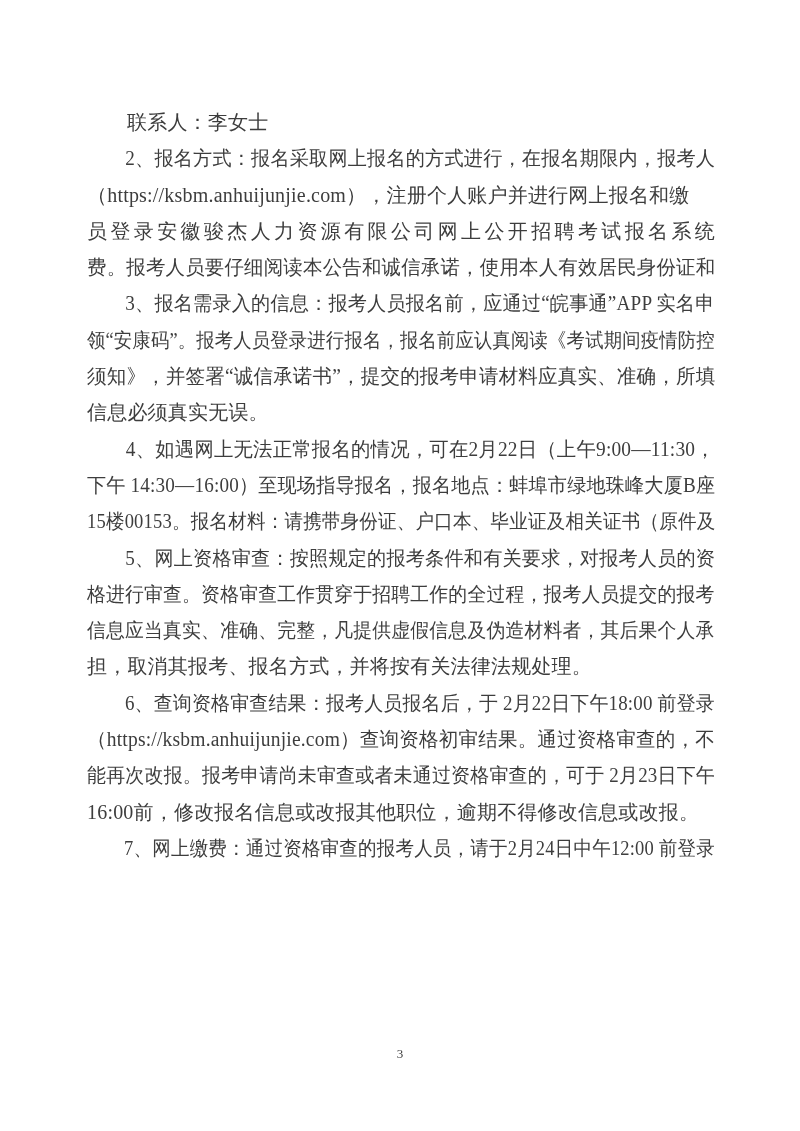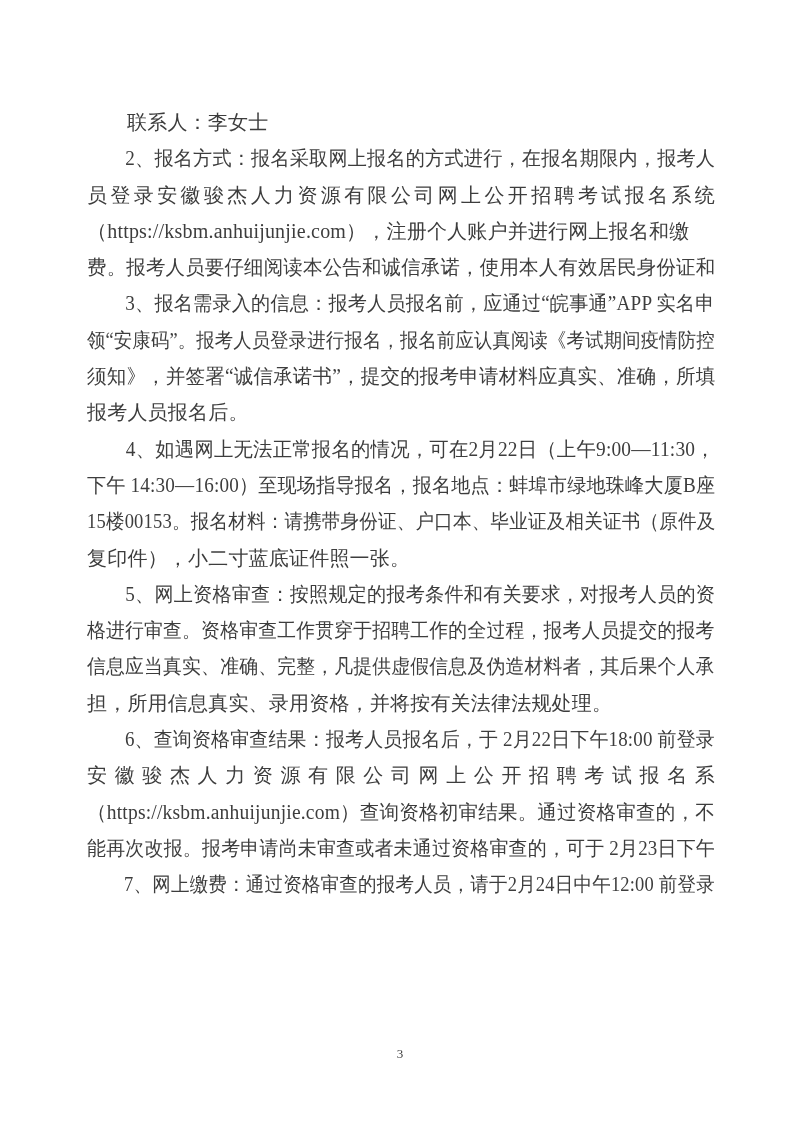--- a/index.html
+++ b/index.html
@@ -49,35 +49,34 @@
     color: #3d3d3d;
   }
 </style>
 </head>
 <body>
 
 <div class="page">
   <div class="content" id="doc-body">
       <div class="line indent">联系人：李女士</div>
       <div class="line indent" style="transform: scaleX(0.957317);">2、报名方式：报名采取网上报名的方式进行，在报名期限内，报考人</div>
+      <div class="line">（https://ksbm.anhuijunjie.com），注册个人账户并进行网上报名和缴</div>
       <div class="line spread">员登录安徽骏杰人力资源有限公司网上公开招聘考试报名系统</div>
-      <div class="line">（https://ksbm.anhuijunjie.com），注册个人账户并进行网上报名和缴</div>
       <div class="line" style="transform: scaleX(0.972136);">费。报考人员要仔细阅读本公告和诚信承诺，使用本人有效居民身份证和</div>
       <div class="line indent" style="transform: scaleX(0.957317);">3、报名需录入的信息：报考人员报名前，应通过“皖事通”APP 实名申</div>
       <div class="line" style="transform: scaleX(0.916788);">领“安康码”。报考人员登录进行报名，报名前应认真阅读《考试期间疫情防控</div>
       <div class="line" style="transform: scaleX(0.975155);">须知》，并签署“诚信承诺书”，提交的报考申请材料应真实、准确，所填</div>
-      <div class="line">报考人员报名后。</div>
+      <div class="line">信息必须真实无误。</div>
       <div class="line indent" style="transform: scaleX(0.969136);">4、如遇网上无法正常报名的情况，可在2月22日（上午9:00—11:30，</div>
       <div class="line" style="transform: scaleX(0.95586);">下午 14:30—16:00）至现场指导报名，报名地点：蚌埠市绿地珠峰大厦B座</div>
       <div class="line" style="transform: scaleX(0.927622);">15楼00153。报名材料：请携带身份证、户口本、毕业证及相关证书（原件及</div>
-      <div class="line">复印件），小二寸蓝底证件照一张。</div>
       <div class="line indent" style="transform: scaleX(0.957317);">5、网上资格审查：按照规定的报考条件和有关要求，对报考人员的资</div>
       <div class="line" style="transform: scaleX(0.941529);">格进行审查。资格审查工作贯穿于招聘工作的全过程，报考人员提交的报考</div>
       <div class="line" style="transform: scaleX(0.941529);">信息应当真实、准确、完整，凡提供虚假信息及伪造材料者，其后果个人承</div>
-      <div class="line">担，所用信息真实、录用资格，并将按有关法律法规处理。</div>
+      <div class="line">担，取消其报考、报名方式，并将按有关法律法规处理。</div>
       <div class="line indent" style="transform: scaleX(0.94721);">6、查询资格审查结果：报考人员报名后，于 2月22日下午18:00 前登录</div>
-      <div class="line spread">安徽骏杰人力资源有限公司网上公开招聘考试报名系</div>
       <div class="line" style="transform: scaleX(0.976672);">（https://ksbm.anhuijunjie.com）查询资格初审结果。通过资格审查的，不</div>
       <div class="line" style="transform: scaleX(0.94864);">能再次改报。报考申请尚未审查或者未通过资格审查的，可于 2月23日下午</div>
+      <div class="line">16:00前，修改报名信息或改报其他职位，逾期不得修改信息或改报。</div>
       <div class="line indent" style="transform: scaleX(0.926254);">7、网上缴费：通过资格审查的报考人员，请于2月24日中午12:00 前登录</div>
     </div>
   <div class="page-num">3</div>
 </div>
 
 </body></html>

